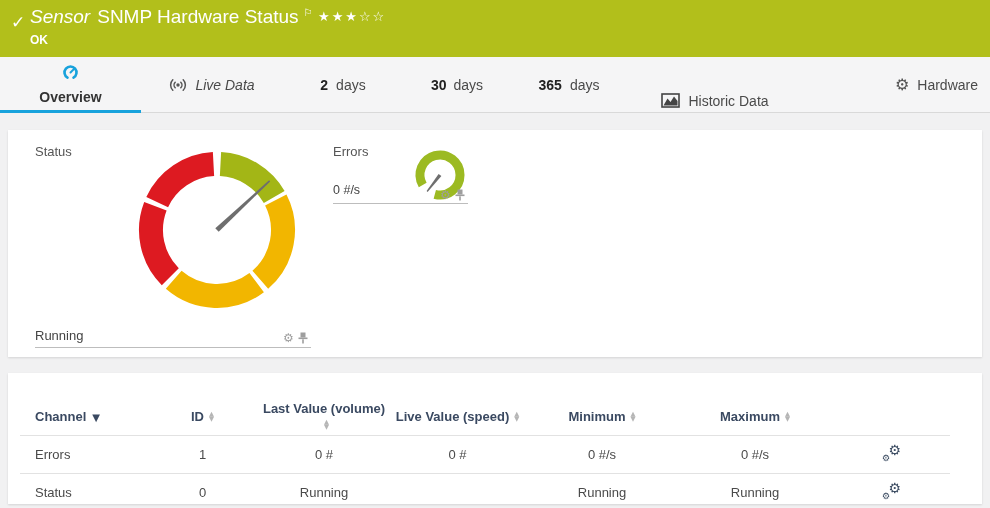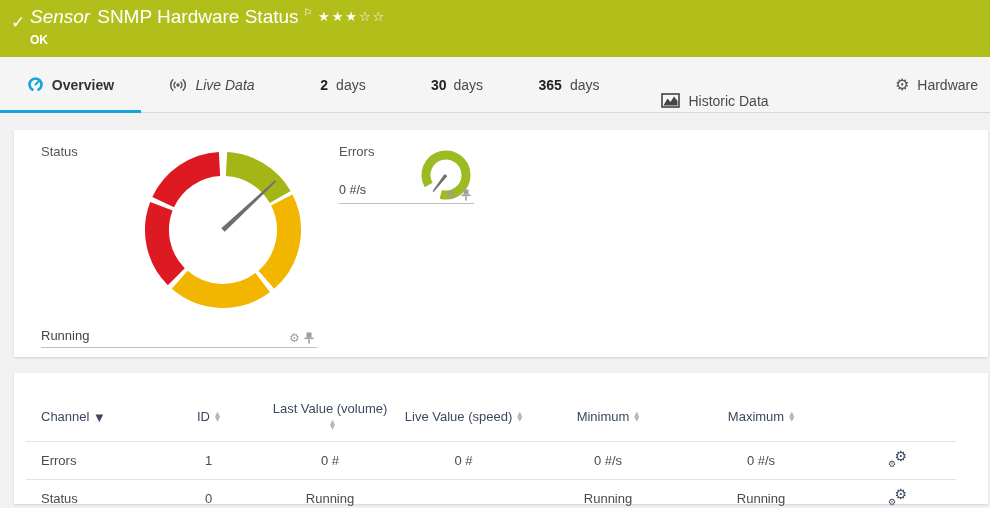--- a/index.html
+++ b/index.html
@@ -16,41 +16,41 @@
   .banner .titleline .sensorword{font-style:italic;margin-right:7px;margin-top:19px;}
   .banner .flag{font-size:10px;vertical-align:super;margin-left:5px;}
   .banner .stars{position:absolute;left:318px;top:9px;font-size:13px;letter-spacing:2px;font-family:"DejaVu Sans",sans-serif;}
   .banner .ok{position:absolute;left:30px;top:33px;font-size:12px;font-weight:bold;}
   
   .tabbar{height:55px;background:#f5f5f6;border-bottom:1px solid #d9d9d9;display:flex;align-items:stretch;}
   .tab{display:flex;align-items:center;justify-content:center;gap:8px;font-size:14px;color:#4a4a4a;position:relative;cursor:pointer;white-space:nowrap;}
   .tab b{color:#222;font-weight:bold;}
   .tab.active{color:#333;font-weight:bold;}
   .tab.active::after{content:"";position:absolute;left:0;right:0;bottom:-1px;height:3px;background:#18a2dc;}
-  .t-overview{width:141px;}
+  .t-overview{width:141px;flex-direction:column;}
   .t-live{width:142px;font-style:italic;}
   .t-2d{width:120px;}
   .t-30d{width:108px;gap:7px;}
   .t-365d{width:116px;}
   .t-historic{width:176px;margin-top:32px;}
   .t-log{width:100px;}
   .t-settings{margin-left:auto;padding-right:12px;}
   .glyph-gear{font-family:"DejaVu Sans",sans-serif;font-size:16px;color:#555;line-height:1;}
   
-  .panel{position:absolute;left:14px;width:974px;background:#fff;box-shadow:0 1px 2px rgba(0,0,0,.12);}
+  .panel{position:absolute;left:8px;width:974px;background:#fff;box-shadow:0 1px 2px rgba(0,0,0,.12);}
   #panel-overview{top:130px;height:227px;}
   #panel-table{top:373px;height:131px;}
   .small-label{font-size:13px;color:#555;}
   .valuetext{font-size:13px;color:#444;}
   .u-line{position:absolute;border-bottom:1px solid #bdbdbd;}
   .mini-icons{position:absolute;display:flex;align-items:flex-end;gap:4px;}
   .mini-gear{font-family:"DejaVu Sans",sans-serif;font-size:12px;color:#9e9e9e;line-height:1;}
   
   table.channels{border-collapse:collapse;margin:20px 0 0 12px;width:930px;table-layout:fixed;}
-  table.channels th{font-size:13px;font-weight:normal;color:#3a4961;padding:8px 2px 10px;vertical-align:middle;}
+  table.channels th{font-size:13px;font-weight:bold;color:#3a4961;padding:8px 2px 4px;vertical-align:middle;}
   table.channels td{font-size:13px;color:#4a4a4a;padding:8px 2px;text-align:center;border-top:1px solid #e2e2e2;}
   table.channels th{text-align:center;}
   table.channels th:first-child,table.channels td:first-child{text-align:left;padding-left:15px;}
   .sort{display:inline-flex;flex-direction:column;vertical-align:middle;margin-left:5px;color:#b5b5b5;font-size:6.5px;line-height:5px;font-family:"DejaVu Sans",sans-serif;}
   .sort-active{color:#3a4961;font-size:10px;margin-left:6px;font-family:"DejaVu Sans",sans-serif;}
   .gears{position:relative;display:inline-block;width:19px;height:18px;color:#3c4c62;}
   .gears .g1{position:absolute;right:0;top:-2px;font-size:14px;font-family:"DejaVu Sans",sans-serif;}
   .gears .g2{position:absolute;left:0;bottom:-1px;font-size:9px;font-family:"DejaVu Sans",sans-serif;}
 </style>
 </head>

